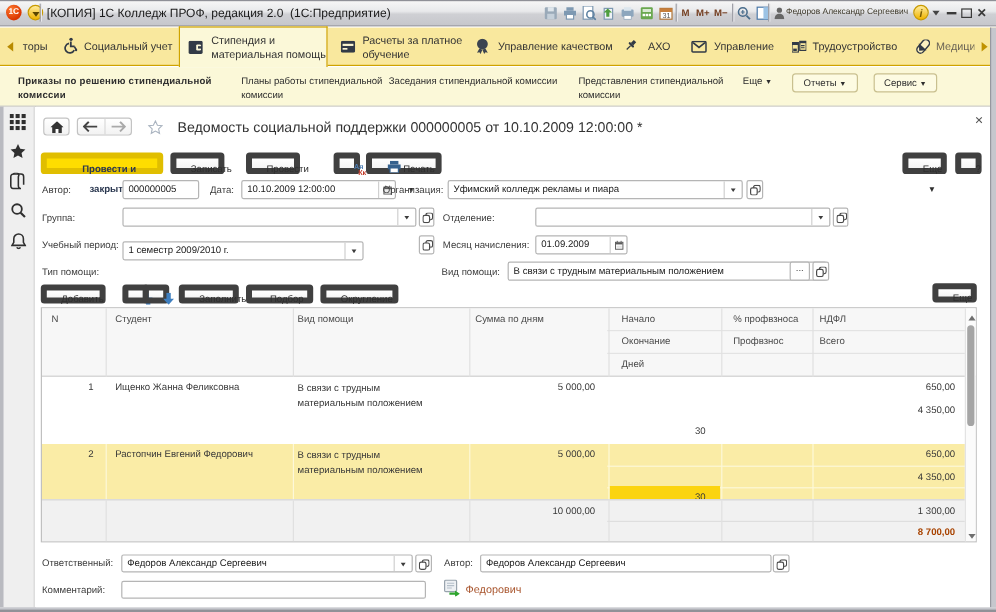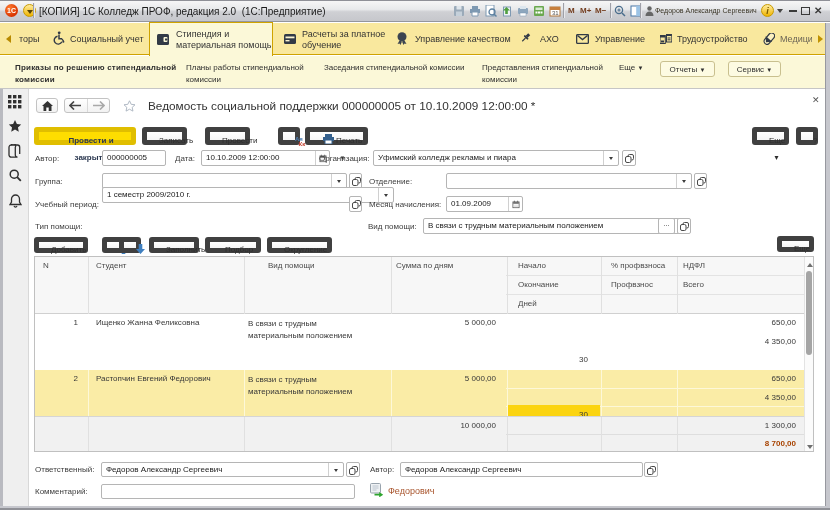--- a/index.html
+++ b/index.html
@@ -196,21 +196,21 @@
   <div class="abs tabtxt" style="left:677px; top:34px;">Трудоустройство</div>
   <svg class="abs" style="left:763px; top:33px;" width="12" height="12" viewBox="0 0 12 12">
       <rect x="3" y="-1" width="6" height="13" rx="3" fill="#fbf0c0" stroke="#323a46" stroke-width="1.2" transform="rotate(40 6 6)"></rect>
       <path d="M6 1.8 L10.5 6 L6 10.4 z" fill="#323a46" transform="rotate(132 6 6)"></path>
     </svg>
   <div class="abs tabtxt" style="left:780px; top:34px; width:32px; overflow:hidden; color:#6b6455;">Медици</div>
   <div class="abs" style="left:818px; top:35px; width:0; height:0; border:4px solid transparent; border-left:5px solid #c09200;"></div>
 
   <div id="submenu" class="abs"></div>
   <div class="abs sm" style="left:15px; top:62px; font-weight:bold; letter-spacing:0.2px;">Приказы по решению стипендиальной<br>комиссии</div>
-  <div class="abs sm" style="left:186px; top:62px;">Планы работы стипендиальной<br>комиссии</div>
+  <div class="abs sm" style="left:201px; top:62px;">Планы работы стипендиальной<br>комиссии</div>
   <div class="abs sm" style="left:324px; top:62px;">Заседания стипендиальной комиссии</div>
   <div class="abs sm" style="left:482px; top:62px;">Представления стипендиальной<br>комиссии</div>
   <div class="abs sm" style="left:619px; top:62px;">Еще <span style="font-size:6px;">▼</span></div>
   <div class="abs smbtn" style="left:660px; top:61px; width:55px; height:16px; line-height:15px;">Отчеты <span style="font-size:6px;">▼</span></div>
   <div class="abs smbtn" style="left:728px; top:61px; width:53px; height:16px; line-height:15px;">Сервис <span style="font-size:6px;">▼</span></div>
 
   <div id="sidebar" class="abs"></div>
   <svg class="abs" style="left:8px; top:95px;" width="14" height="14" viewBox="0 0 14 14">
       <g fill="#2f2f2f">
         <rect x="0" y="0" width="3.4" height="3.4"></rect>
@@ -315,21 +315,21 @@
         <span class="dd"></span>
       </div>
     <div class="sq" style="left:664px; top:84px; width:13px; height:16px;">
         <svg class="cp" width="9" height="9" viewBox="0 0 9 9">
           <rect x="0.5" y="2.5" width="5.5" height="6" rx="1.5" fill="#fff" stroke="#4a4a4a"></rect>
           <path d="M3 2.5V2a1.5 1.5 0 0 1 1.5-1.5h2.5A1.5 1.5 0 0 1 8.5 2v2.5A1.5 1.5 0 0 1 7 6h-.5" fill="none" stroke="#4a4a4a"></path>
         </svg>
       </div>
 
     <div class="lbl" style="left:5px; top:111px;">Учебный период:</div>
-    <div class="fld" style="left:72px; top:98px; width:292px; height:16px;">1 семестр 2009/2010 г.<span class="dd"></span></div>
+    <div class="fld" style="left:72px; top:112px; width:201px; height:16px;">1 семестр 2009/2010 г.<span class="dd"></span></div>
     <div class="sq" style="left:319px; top:107px; width:13px; height:16px;">
         <svg class="cp" width="9" height="9" viewBox="0 0 9 9">
           <rect x="0.5" y="2.5" width="5.5" height="6" rx="1.5" fill="#fff" stroke="#4a4a4a"></rect>
           <path d="M3 2.5V2a1.5 1.5 0 0 1 1.5-1.5h2.5A1.5 1.5 0 0 1 8.5 2v2.5A1.5 1.5 0 0 1 7 6h-.5" fill="none" stroke="#4a4a4a"></path>
         </svg>
       </div>
     <div class="lbl" style="left:339px; top:111px;">Месяц начисления:</div>
     <div class="fld" style="left:416px; top:107px; width:77px; height:16px;">01.09.2009<span class="ddc">
           <svg width="8" height="9" viewBox="0 0 8 9">
             <rect x="0.9" y="1.9" width="6.2" height="5.8" fill="#fff" stroke="#5b5b5b" stroke-width="0.8"></rect>
@@ -360,21 +360,21 @@
     <div class="btn abs" style="left:119px; top:148px; width:50px; height:16px; line-height:15px;">Заполнить</div>
     <div class="btn abs" style="left:175px; top:148px; width:56px; height:16px; line-height:15px;">Подбор ▾</div>
     <div class="btn abs" style="left:237px; top:148px; width:65px; height:16px; line-height:15px;">Округление ▾</div>
     <div class="btn abs" style="left:747px; top:147px; width:37px; height:16px; line-height:15px;">Еще ▾</div>
 
     <div id="tbl" class="abs">
 
       <div class="th" style="left:0; top:0; width:778px; height:57px; border-bottom:1px solid #d0d0d0;"></div>
       <div class="cell" style="left:8px; top:4px; color:#4a4a4a;">N</div>
       <div class="cell" style="left:61px; top:4px; color:#4a4a4a;">Студент</div>
-      <div class="cell" style="left:213px; top:4px; color:#4a4a4a;margin-left:20px;">Вид помощи</div>
+      <div class="cell" style="left:213px; top:4px; color:#4a4a4a;">Вид помощи</div>
       <div class="cell" style="left:361px; top:4px; color:#4a4a4a;">Сумма по дням</div>
       <div class="cell" style="left:483px; top:4px; color:#4a4a4a;">Начало</div>
       <div class="cell" style="left:483px; top:23px; color:#4a4a4a;">Окончание</div>
       <div class="cell" style="left:483px; top:42px; color:#4a4a4a;">Дней</div>
       <div class="cell" style="left:576px; top:4px; color:#4a4a4a;">% профвзноса</div>
       <div class="cell" style="left:576px; top:23px; color:#4a4a4a;">Профвзнос</div>
       <div class="cell" style="left:648px; top:4px; color:#4a4a4a;">НДФЛ</div>
       <div class="cell" style="left:648px; top:23px; color:#4a4a4a;">Всего</div>
       <div class="hline" style="left:471px; top:18px; width:300px; background:#e3e3e3;"></div>
       <div class="hline" style="left:471px; top:37px; width:300px; background:#e3e3e3;"></div>

